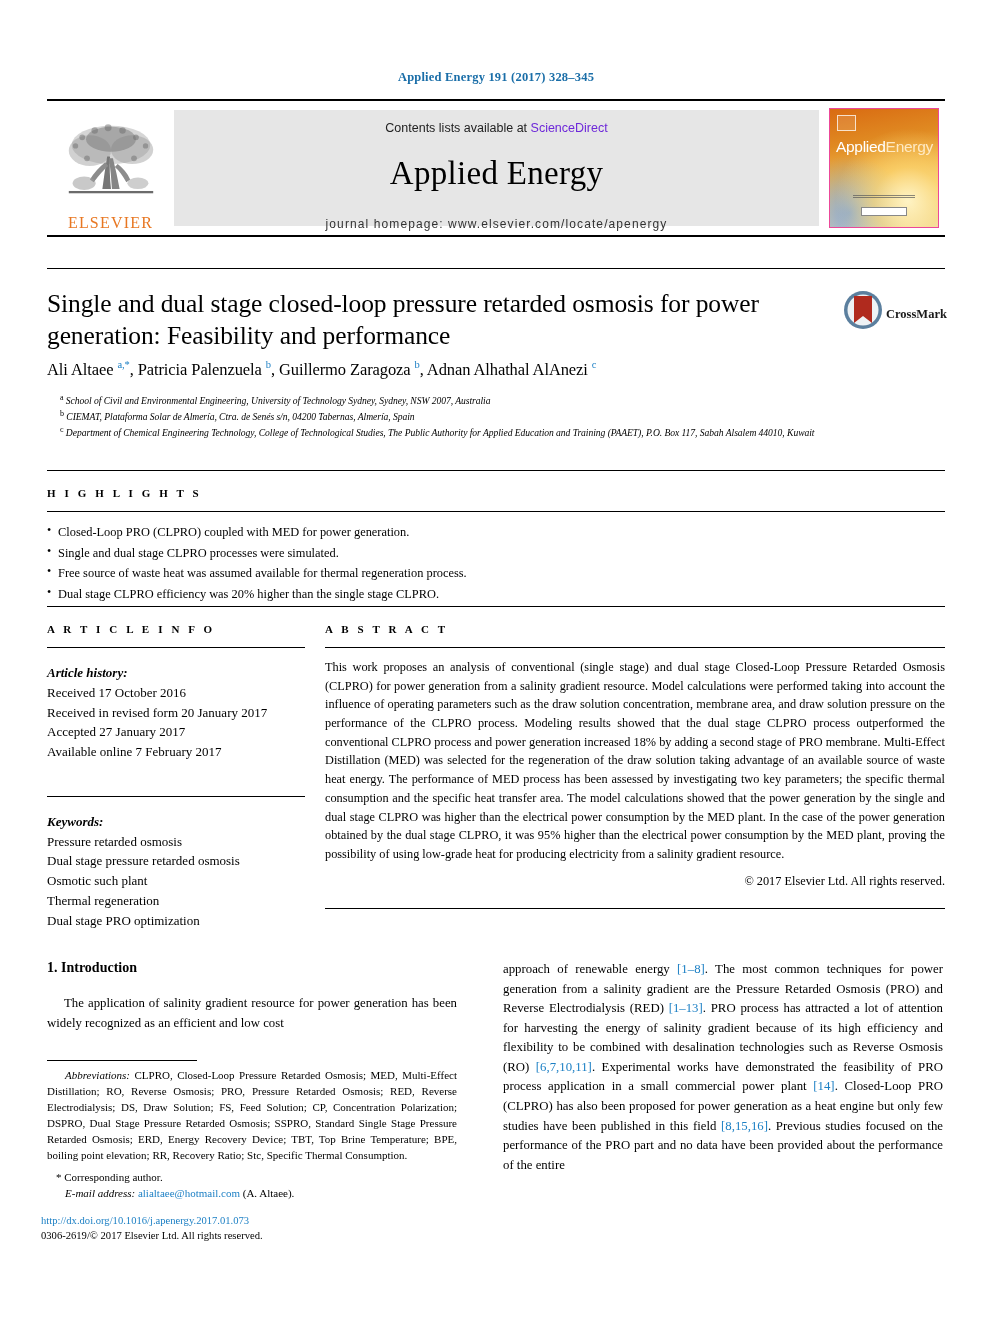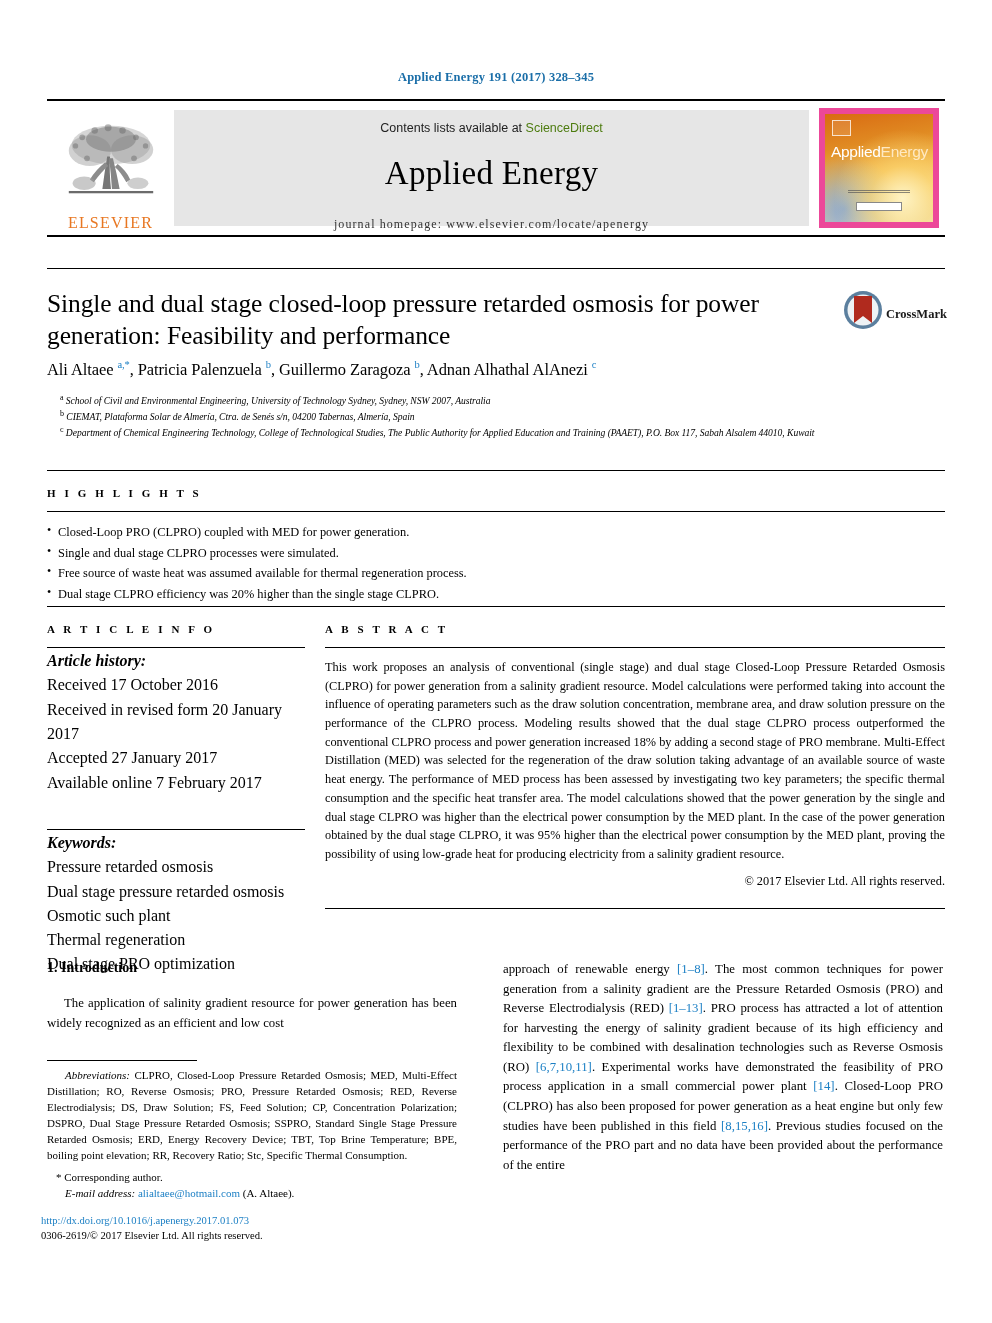--- a/index.html
+++ b/index.html
@@ -77,39 +77,39 @@
     align-items: center;
     justify-content: flex-start;
     padding-top: 11px;
     box-sizing: border-box;
   }
   .contents-line {
     font-family: "Liberation Sans", sans-serif;
     font-size: 12.5px;
     color: #222;
   }
-  .contents-line .sd { color: #4d7c0f; }
+  .contents-line .sd { color: #6d28d9; }
   .journal-title {
     font-family: "Liberation Serif", serif;
     font-size: 33px;
     margin-top: 20px;
     letter-spacing: .3px;
   }
   .homepage-line {
-    font-family: Liberation Serif, serif;
+    font-family: Liberation Sans, sans-serif;
     font-size: 12px;
     letter-spacing: 1.1px;
     color: #333;
     margin-top: 25px;
   }
   .cover-thumb {
     width: 108px;
     flex: 0 0 108px;
     margin: 7px 6px 7px 10px;
-    border: 6px solid #ec4899;
+    border: 1px solid #ec4899;
     position: relative;
     overflow: hidden;
     background: #f0c070;
   }
   .cover-grad {
     position: absolute; inset: 0;
     background:
       radial-gradient(circle at 72% 78%, rgba(255,245,200,.95) 0%, rgba(255,220,120,.6) 28%, rgba(240,170,40,0) 60%),
       radial-gradient(circle at 18% 88%, rgba(120,160,220,.85) 0%, rgba(120,160,220,0) 42%),
       linear-gradient(170deg, #d96b12 0%, #e08a22 28%, #efb347 52%, #f3d07e 72%, #e8e2c9 100%);
@@ -240,23 +240,23 @@
     width: 258px;
   }
   .abs-col {
     position: absolute;
     left: 325px;
     top: 623px;
     width: 620px;
   }
   .thin-rule { border-top: 1px solid #000; margin-top: 12px; }
   .info-body {
-    font-size: 16px;
+    font-size: 13px;
     line-height: 1.52;
-    margin-top: 1px;
+    margin-top: 15px;
   }
   .info-head { font-style: italic; font-weight: bold; }
   .info-gap { height: 22px; }
   .abs-body {
     font-size: 12.3px;
     line-height: 1.52;
     margin-top: 10px;
     text-align: justify;
   }
   .abs-copy {

